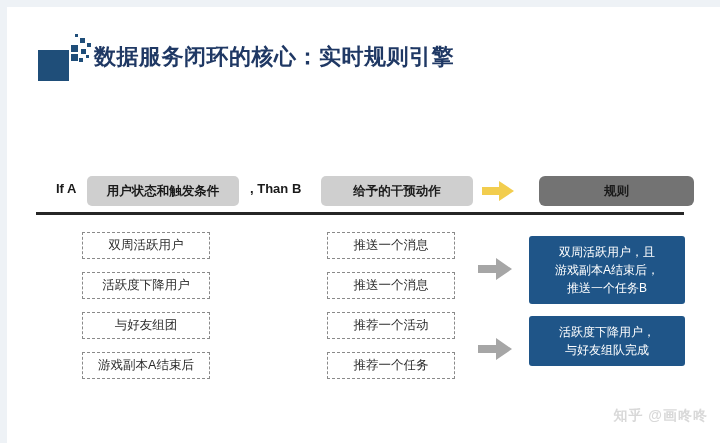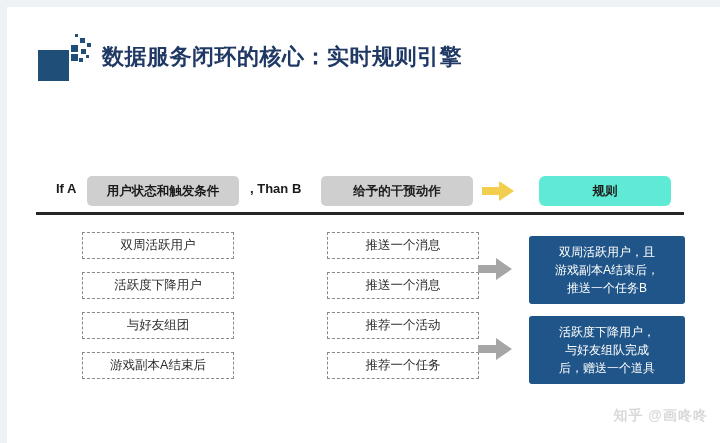--- a/index.html
+++ b/index.html
@@ -55,21 +55,21 @@
   .title-mark .pix {
     position: absolute;
     background: #1f4e79;
   }
   .title-text {
     font-size: 22px;
     font-weight: bold;
     color: #1f3864;
     letter-spacing: 0.5px;
     white-space: nowrap;
-    margin-left: 12px;
+    margin-left: 4px;
     text-align: center;
   }
 
   
   .hdr {
     position: absolute;
     left: 36px; top: 176px;
     width: 650px;
     height: 30px;
   }
@@ -98,22 +98,22 @@
     margin-left: 7px;
   }
   .pill-gray {
     background: #cfcfcf;
     color: #1a1a1a;
   }
   .pill-a { left: 44px;  width: 152px; }
   .pill-b { left: 278px; width: 152px; }
   .pill-yellow {
     left: 496px;
-    width: 132px;
-    background: #5eead4;
+    width: 155px;
+    background: #737373;
     color: #1a1a1a;
     border-radius: 6px;
     text-align: right;
   }
 
   .hdr-arrow {
     position: absolute;
     left: 446px; top: 5px;
     width: 32px; height: 20px;
   }
@@ -128,21 +128,21 @@
 
   
   .col {
     position: absolute;
     width: 152px;
   }
   .col-a { left: 82px;  top: 232px; }
   .col-b { left: 327px; top: 232px; text-align: center; }
 
   .dashbox {
-    width: 152px;
+    width: 128px;
     height: 27px;
     box-sizing: border-box;
     border: 1.3px dashed #8a8a8a;
     display: flex;
     align-items: center;
     justify-content: center;
     font-size: 12.5px;
     color: #2b2b2b;
     margin-bottom: 13px;
     background: #ffffff;
@@ -262,20 +262,19 @@
 
   <div class="bluecard bluecard-1">
     <span class="ln">双周活跃用户，且</span>
     <span class="ln">游戏副本A结束后，</span>
     <span class="ln">推送一个任务B</span>
   </div>
 
   <div class="bluecard bluecard-2">
     <span class="ln">活跃度下降用户，</span>
     <span class="ln">与好友组队完成</span>
-    <span class="ln">后，赠送一个道具</span>
   </div>
 
   <div class="watermark">
     <span>知乎 @画咚咚</span>
   </div>
 
 </div>
 
 </body></html>

